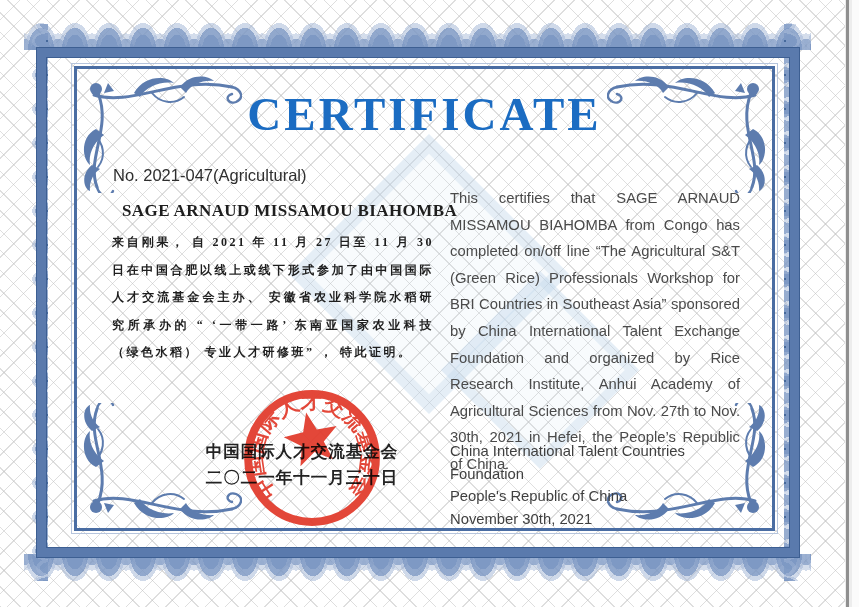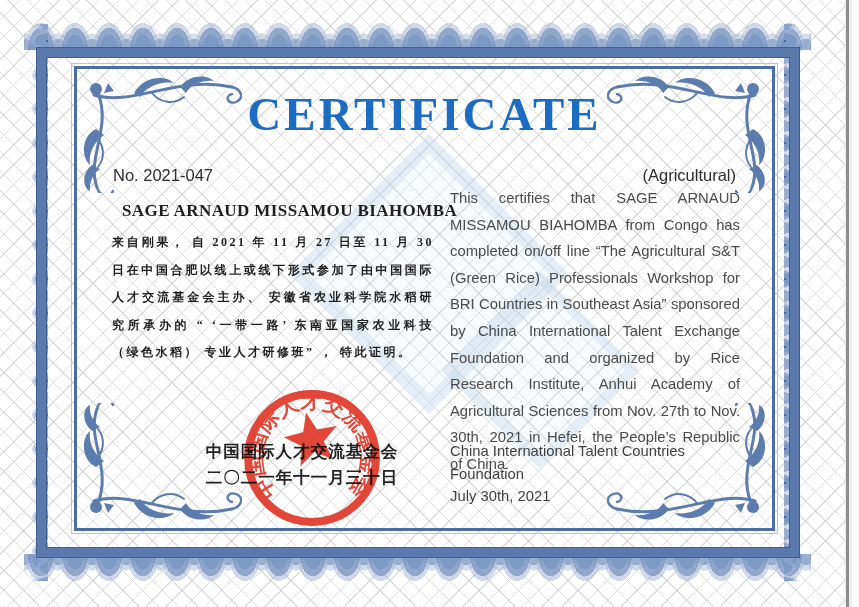--- a/index.html
+++ b/index.html
@@ -54,21 +54,21 @@
     background:rgba(205,224,242,.14);transform:rotate(45deg);z-index:1;}
   .wm1{left:330px;top:175px;width:170px;height:170px;}
   .wm2{left:470px;top:300px;width:120px;height:120px;border-width:10px;}
 
   
   .content{position:absolute;left:77px;top:69px;right:87px;bottom:79px;z-index:4;}
   .title{position:absolute;left:0;right:0;top:18px;text-align:center;
     font-family:"Liberation Serif", serif;font-weight:bold;font-size:47px;
     letter-spacing:3px;color:#1b6cc2;}
   .meta-row{position:absolute;left:36px;right:36px;top:97px;display:flex;
-    justify-content:space-between;font-size:16.5px;color:#2e2e2e;}
+    font-size:16.5px;color:#2e2e2e;}
   .col-cn{position:absolute;left:35px;top:132px;width:322px;color:#1e1e1e;}
   .recipient{font-family:"Liberation Serif", serif;font-weight:bold;font-size:17px;
     letter-spacing:.4px;text-align:center;padding-left:10px;white-space:nowrap;}
   .body-cn{margin-top:8px;font-family:"Liberation Serif", serif;font-weight:bold;
     font-size:12px;line-height:27.5px;letter-spacing:2.5px;text-align:justify;}
   .sig-cn{position:absolute;left:95px;top:370px;width:260px;text-align:center;
     font-family:"Liberation Serif", serif;font-weight:bold;font-size:16.5px;
     line-height:26px;color:#222;letter-spacing:1px;white-space:nowrap;}
   .col-en{position:absolute;left:373px;top:116px;width:290px;color:#4a4a4a;}
   .body-en{font-size:14.8px;line-height:26.6px;text-align:justify;}
@@ -192,21 +192,22 @@
       <div>中国国际人才交流基金会</div>
       <div>二〇二一年十一月三十日</div>
     </div>
 
     <div class="col-en">
       <div class="body-en">This certifies that SAGE ARNAUD MISSAMOU BIAHOMBA from Congo has completed on/off line “The Agricultural S&amp;T (Green Rice) Professionals Workshop for BRI Countries in Southeast Asia” sponsored by China International Talent Exchange Foundation and organized by Rice Research Institute, Anhui Academy of Agricultural Sciences from Nov. 27th to Nov. 30th, 2021 in Hefei, the People’s Republic of China.</div>
     </div>
 
     <div class="sig-en">
       <div>China International Talent Countries Foundation</div>
-      <div>July 30th, 2021</div>
+      <div>People's Republic of China</div>
+      <div>November 30th, 2021</div>
     </div>
 
     <div class="seal">
       <svg viewBox="0 0 160 160">
         <circle cx="80" cy="80" r="72" fill="none" stroke="#e23b2c" stroke-width="9"></circle>
         <polygon points="80,28 87.9,49.2 110.4,50.1 92.7,64.1 98.8,85.9 80,73.4 61.2,85.9 67.3,64.1 49.6,50.1 72.1,49.2" fill="#e23b2c" transform="rotate(-12 80 60)"></polygon>
         <defs>
           <path id="sealArc" d="M 40.4 119.6 A 56 56 0 1 1 119.6 119.6" fill="none"></path>
         </defs>
         <text font-size="21" font-weight="bold" fill="#e23b2c" font-family="Liberation Serif, serif">

